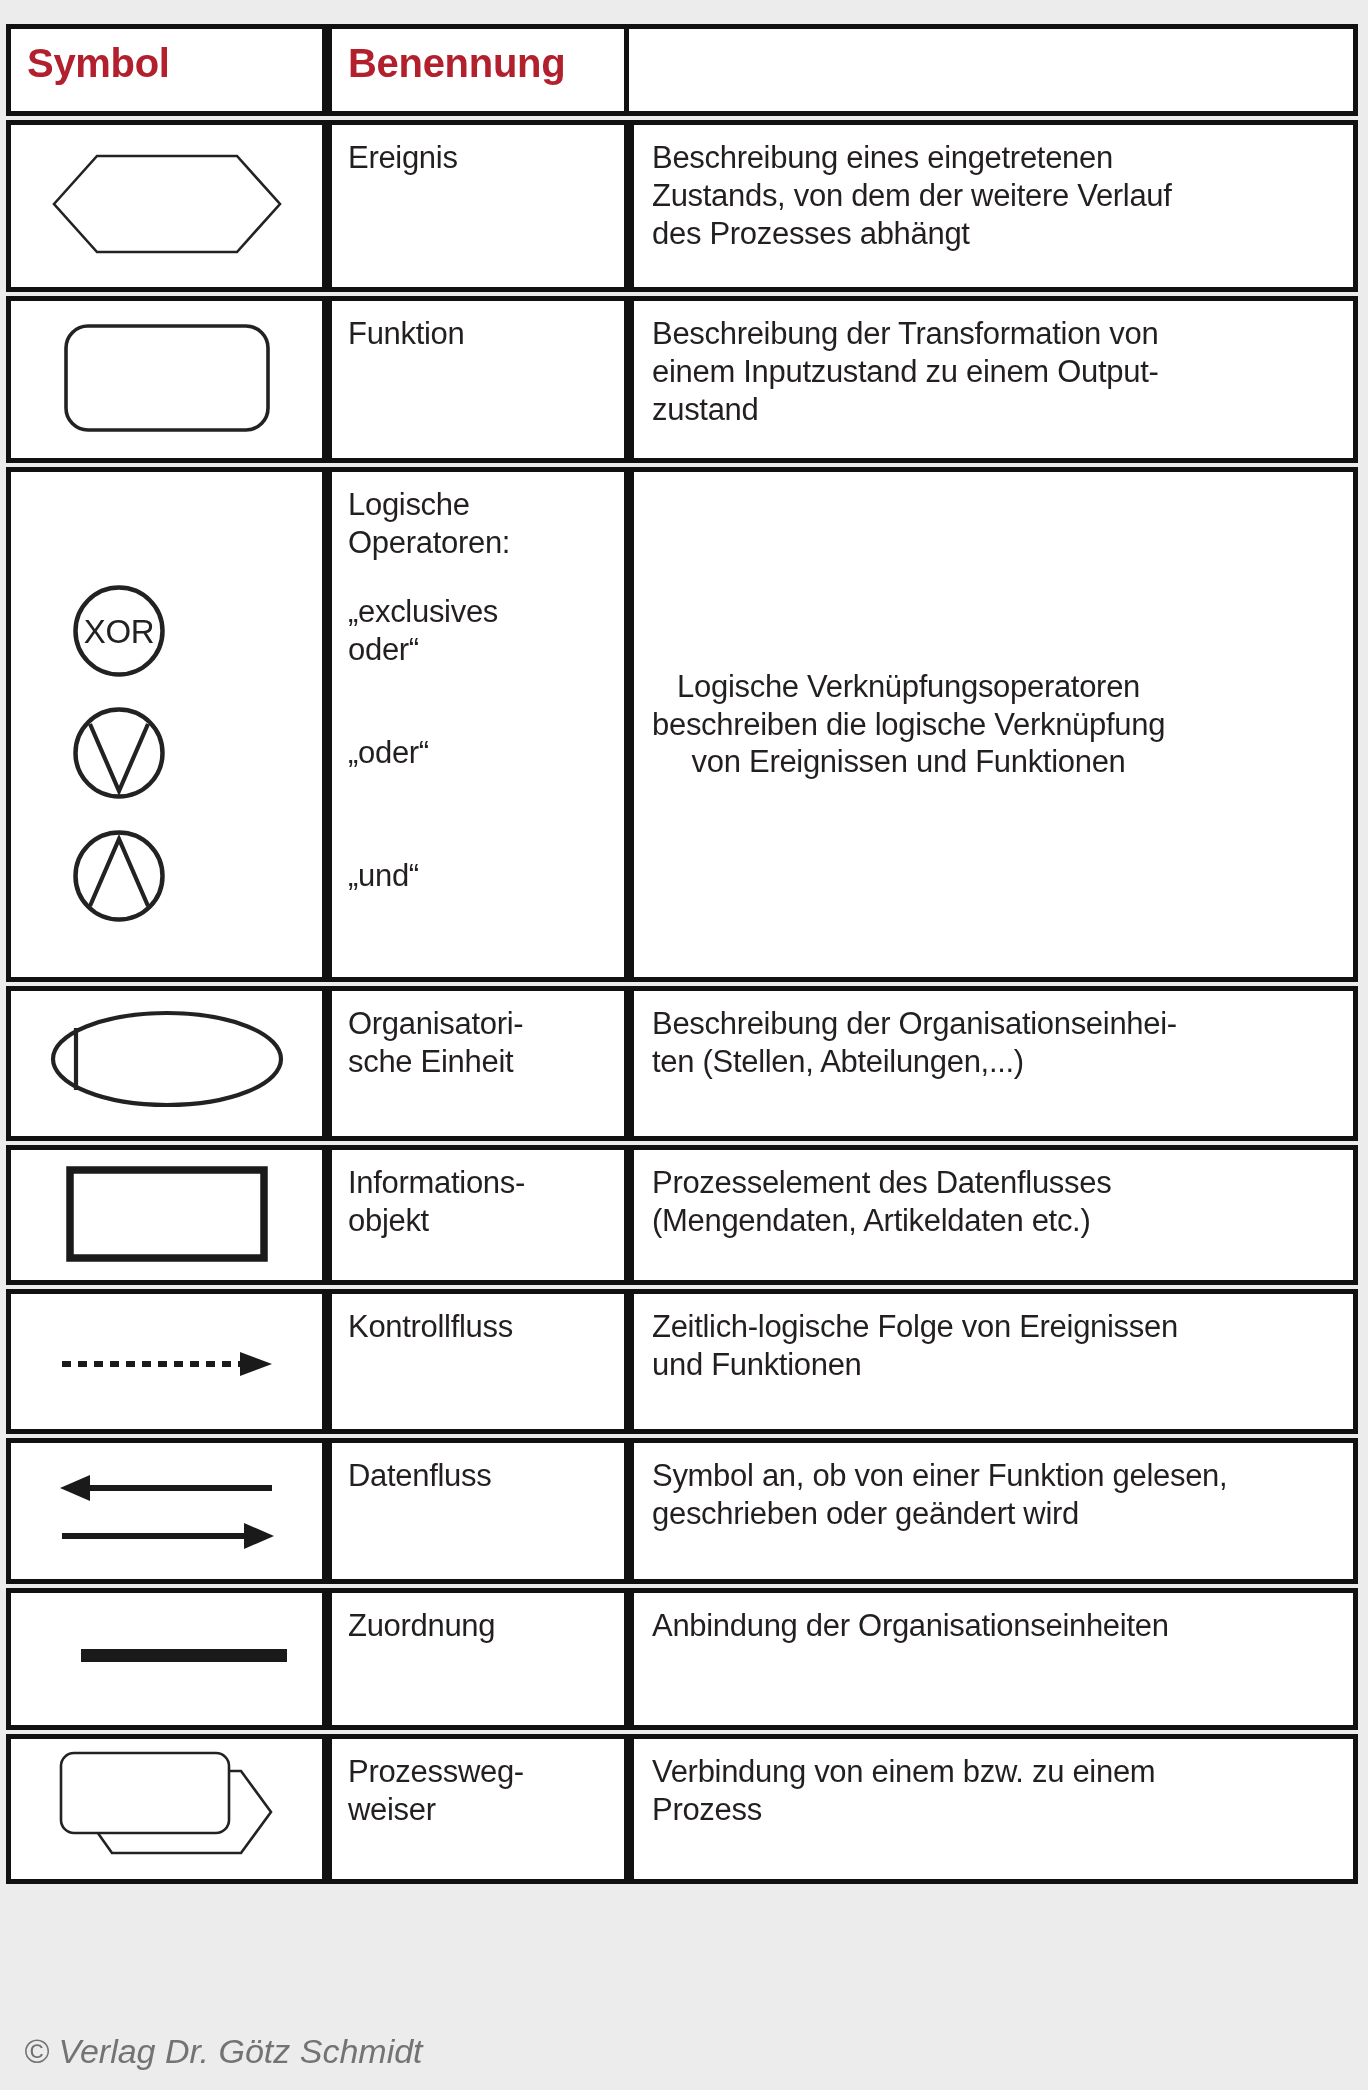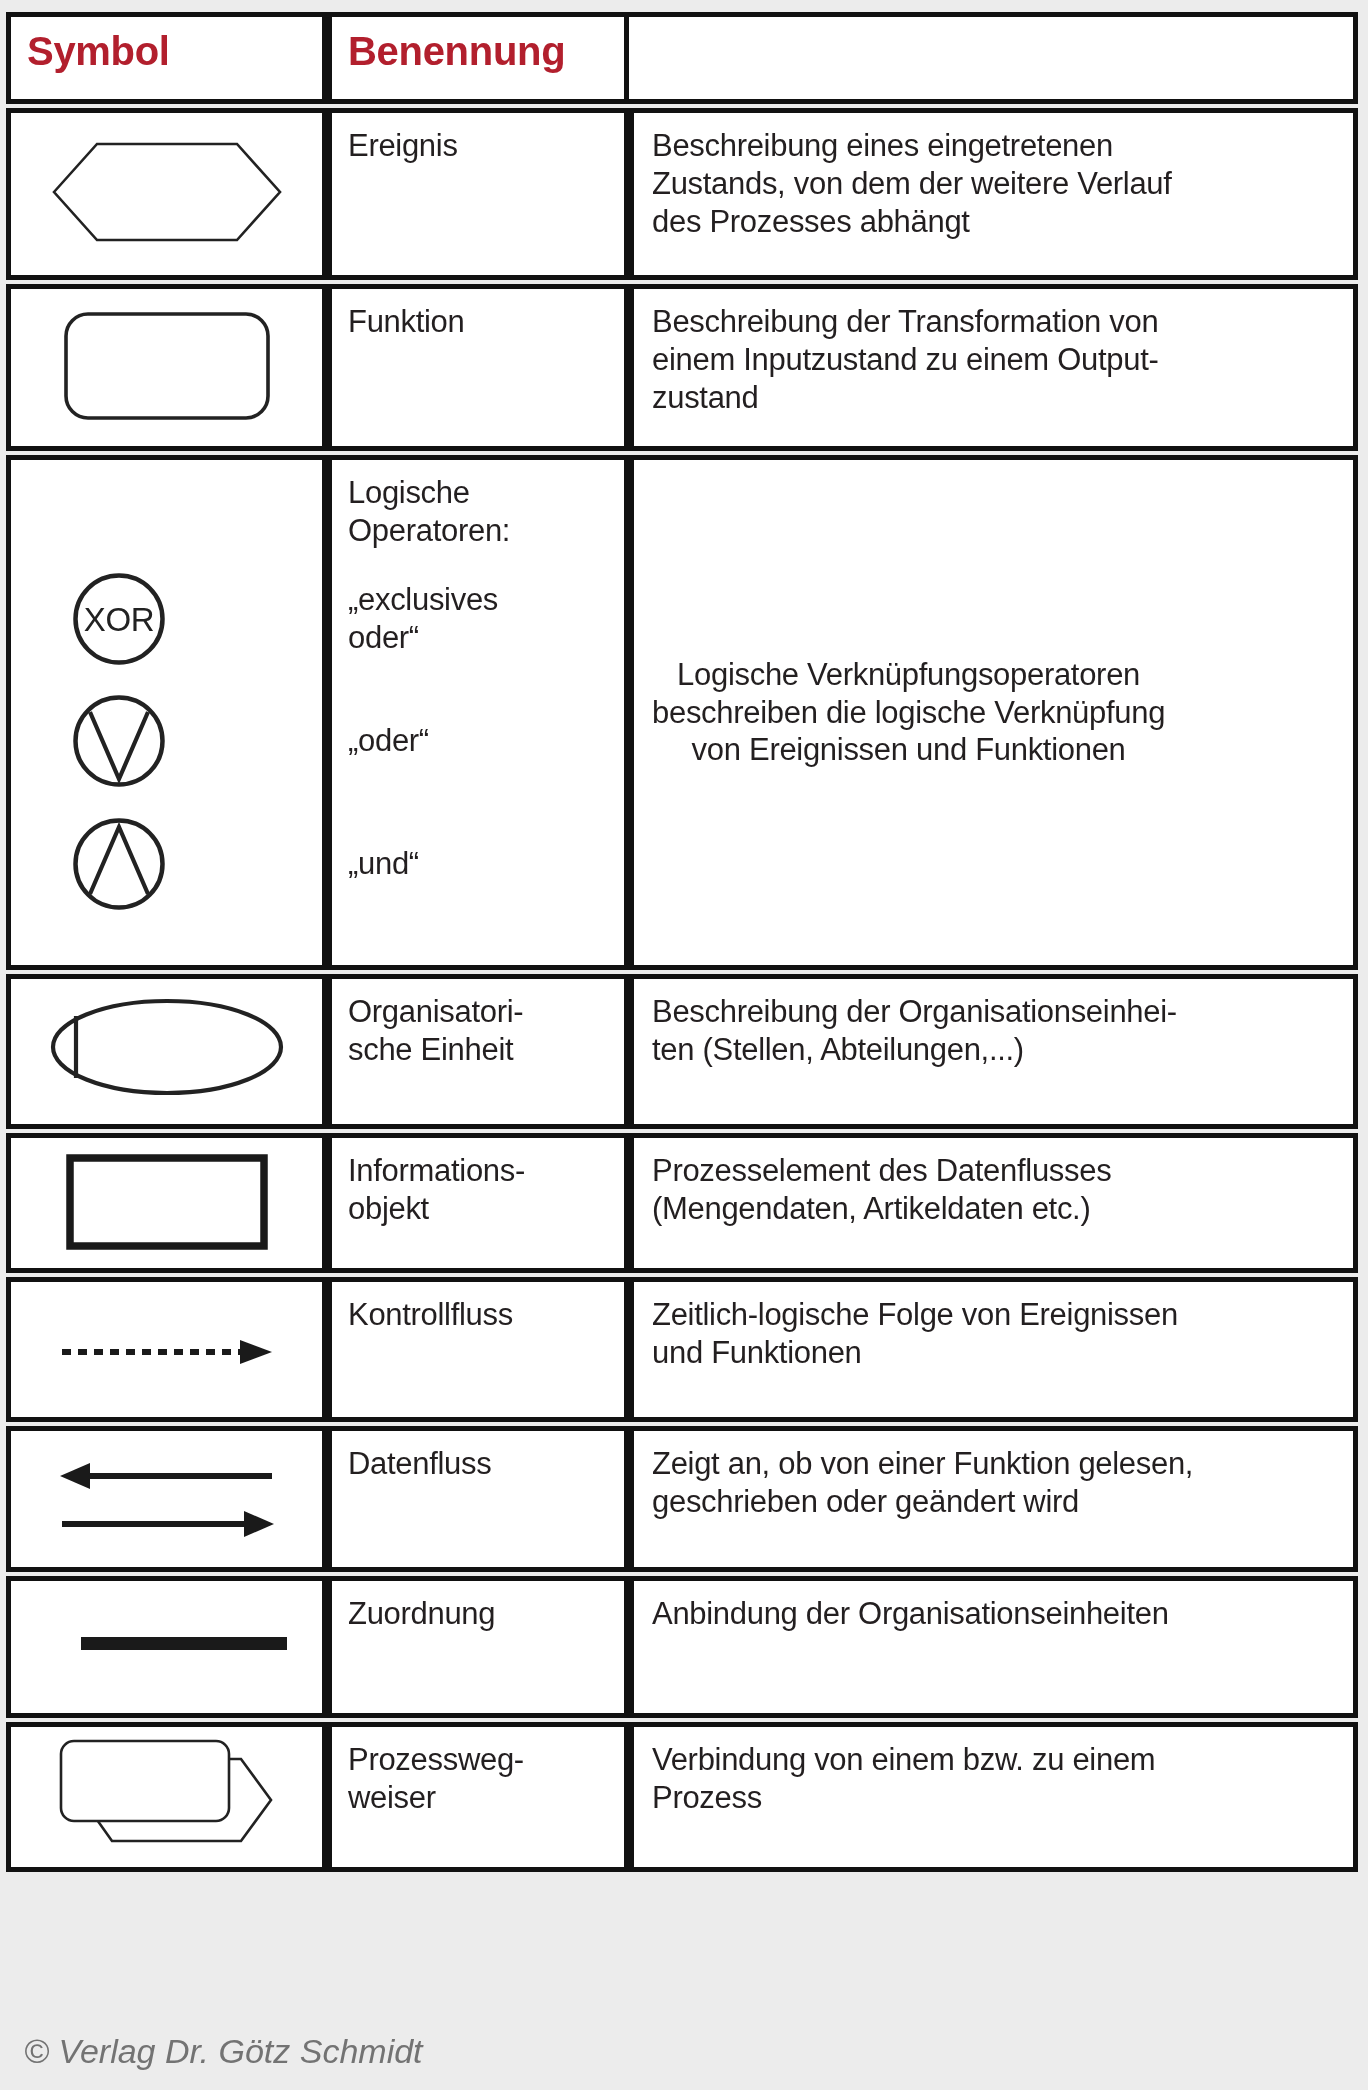--- a/index.html
+++ b/index.html
@@ -13,21 +13,21 @@
   .table{
     position:absolute;left:6px;top:8px;width:1352px;
   }
   .row{
     display:flex;
     border:5px solid #111;
     background:#fff;
     margin-top:4px;
     box-sizing:border-box;
   }
-  .row.first{margin-top:4px;}
+  .row.first{margin-top:16px;}
   .c1{width:316px;flex:none;position:relative;box-sizing:border-box;border-right:5px solid #111;}
   .c2{width:302px;flex:none;position:relative;box-sizing:border-box;border-left:5px solid #111;border-right:5px solid #111;padding:14px 8px 0 16px;}
   .c3{flex:1;box-sizing:border-box;border-left:5px solid #111;padding:14px 10px 0 18px;}
   .hdr .c2,.hdr .c3{padding-top:12px;}
   .hdr-txt{
     font-size:40px;font-weight:bold;color:#b21f2d;line-height:1.1;
   }
   .hdr .c1 .hdr-txt{padding:12px 0 0 16px;display:block;}
   .txt{
     font-size:31px;line-height:1.22;white-space:pre-line;
@@ -177,21 +177,21 @@
         <line x1="28" y1="15" x2="214" y2="15" stroke="#1a1a1a" stroke-width="6"></line>
         <polygon points="2,15 32,2 32,28" fill="#1a1a1a"></polygon>
         <line x1="4" y1="63" x2="188" y2="63" stroke="#1a1a1a" stroke-width="6"></line>
         <polygon points="216,63 186,50 186,76" fill="#1a1a1a"></polygon>
       </svg>
     </div>
     <div class="c2">
         <div class="txt">Datenfluss</div>
       </div>
     <div class="c3">
-        <div class="txt">Zeigt an, ob von einer Funktion gelesen,
+        <div class="txt">Symbol an, ob von einer Funktion gelesen,
 geschrieben oder geändert wird</div>
       </div>
   </div>
 
   <div class="row" style="height:142px">
     <div class="c1">
       <div class="sym bar" style="left:70px;top:56px;width:206px;height:13px"></div>
     </div>
     <div class="c2">
         <div class="txt">Zuordnung</div>

